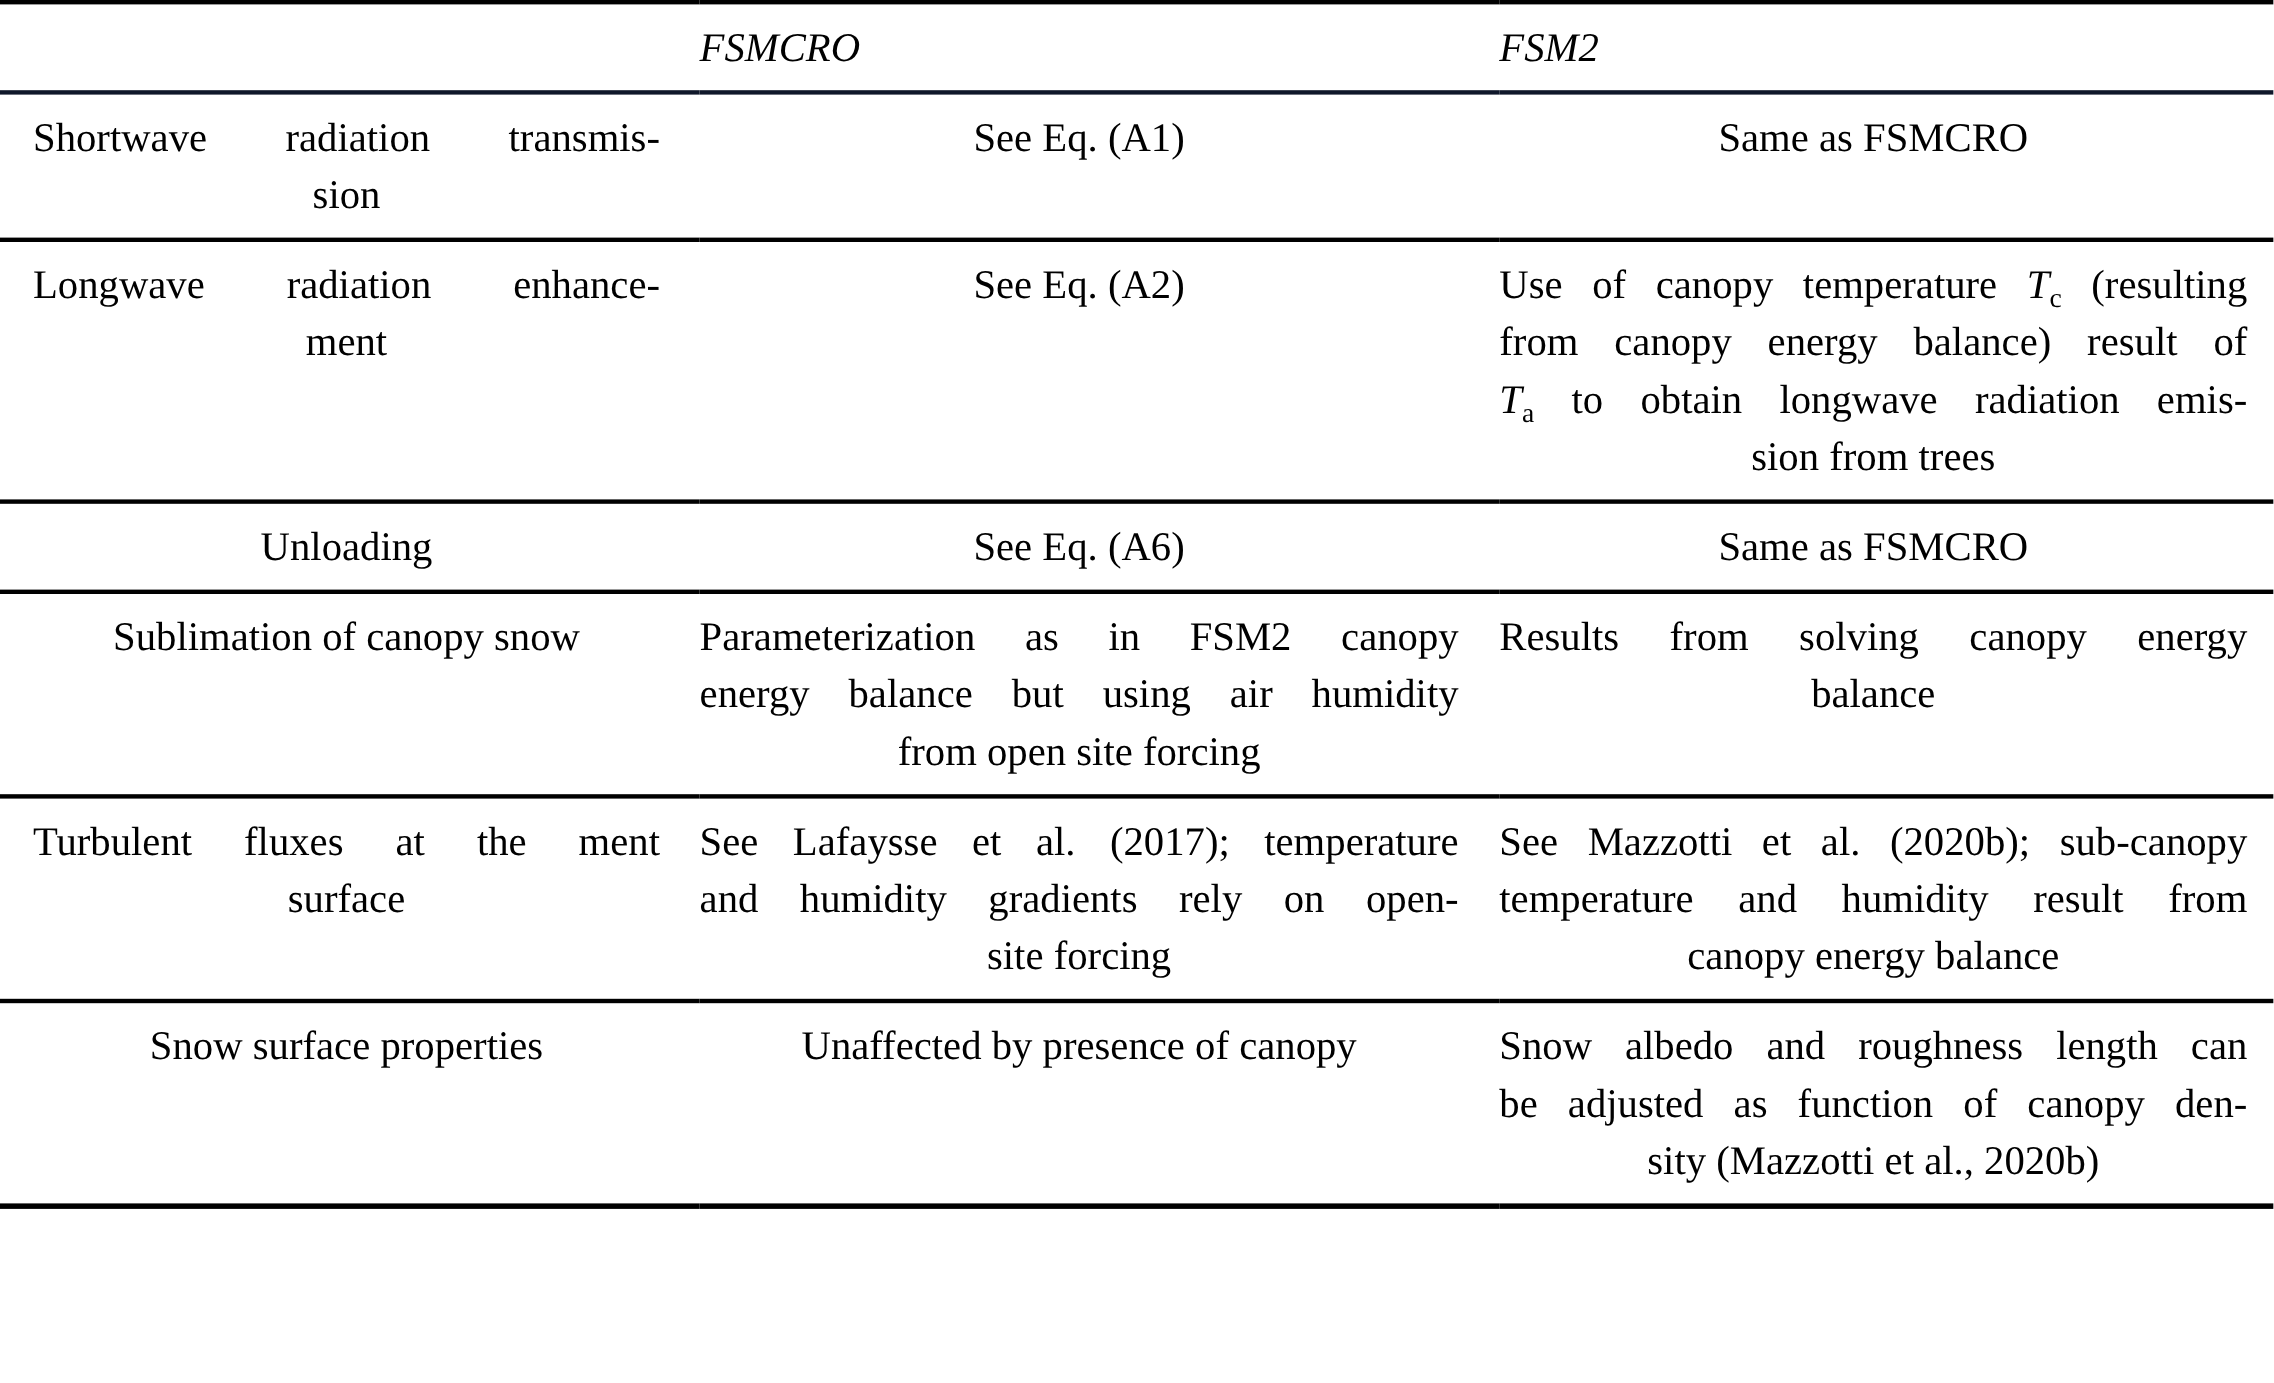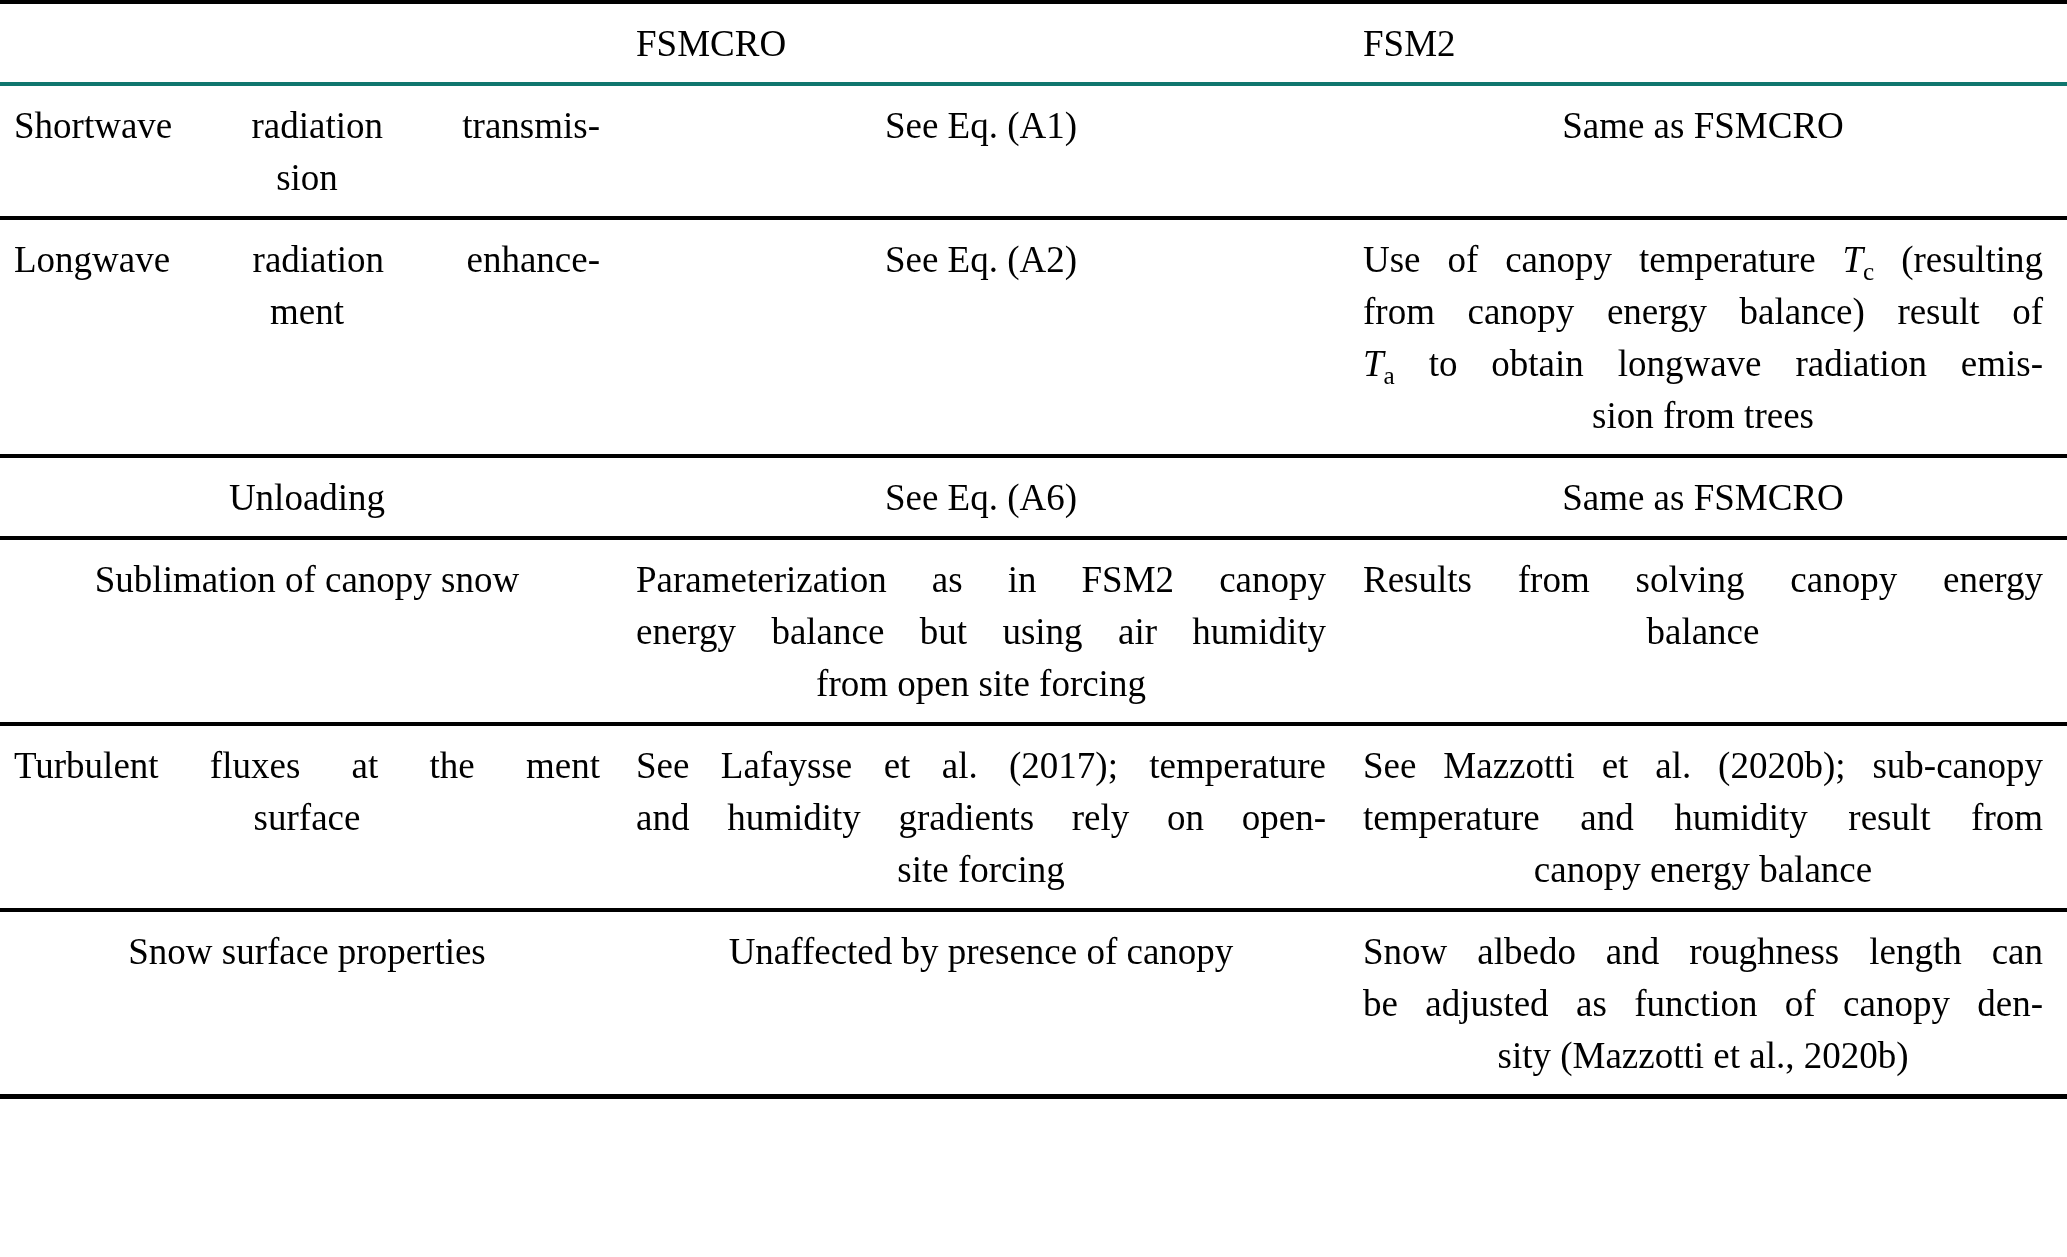--- a/index.html
+++ b/index.html
@@ -20,29 +20,29 @@
     font-family: "Liberation Serif", "DejaVu Serif", serif;
     font-size: 37px;
     line-height: 52px;
     color: #000000;
     border-top: 4px solid #000000;
     border-bottom: 5px solid #000000;
   }
   col.c1 { width: 636px; }
   col.c2 { width: 727px; }
   col.c3 { width: 704px; }
-  thead tr { border-bottom: 4px solid #0f766e; }
+  thead tr { border-bottom: 4px solid #0f172a; font-style: italic; }
   tbody tr { border-top: 4px solid #000000; }
   th, td {
     vertical-align: top;
     text-align: left;
     font-weight: normal;
     padding: 14px 0 12px 0;
   }
-  th.c1h, td.c1d { padding-left: 14px; padding-right: 36px; }
+  th.c1h, td.c1d { padding-left: 30px; padding-right: 36px; }
   td.c2d, th.c2h { padding-right: 37px; }
   td.c3d, th.c3h { padding-right: 24px; }
   .tl { text-align: center; }
   .just { text-align: justify; text-align-last: justify; }
   i { font-style: italic; }
   sub { font-size: 68%; line-height: 0; }
 </style>
 </head>
 <body>
 

